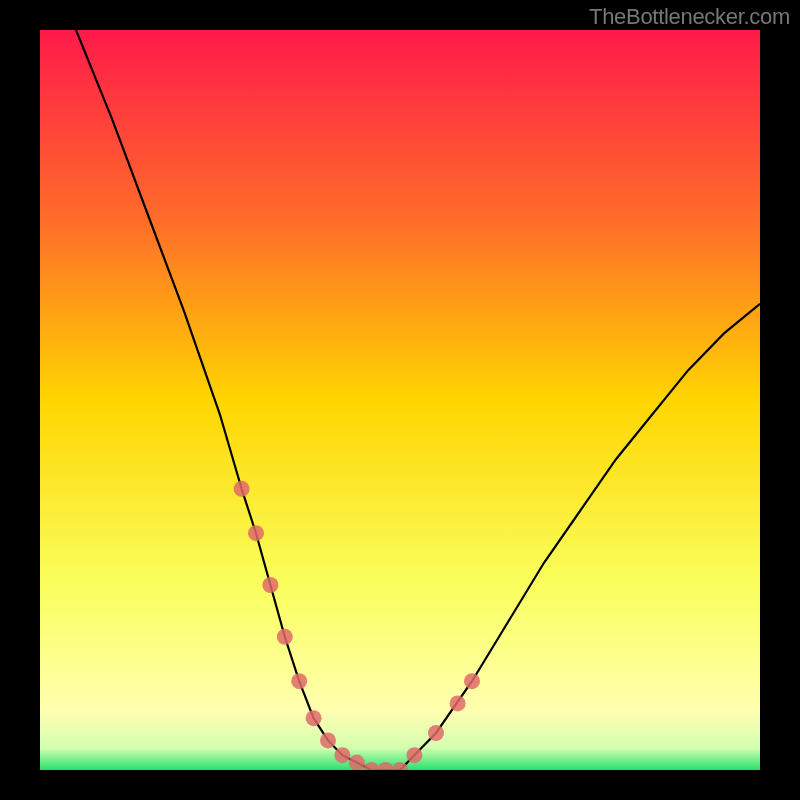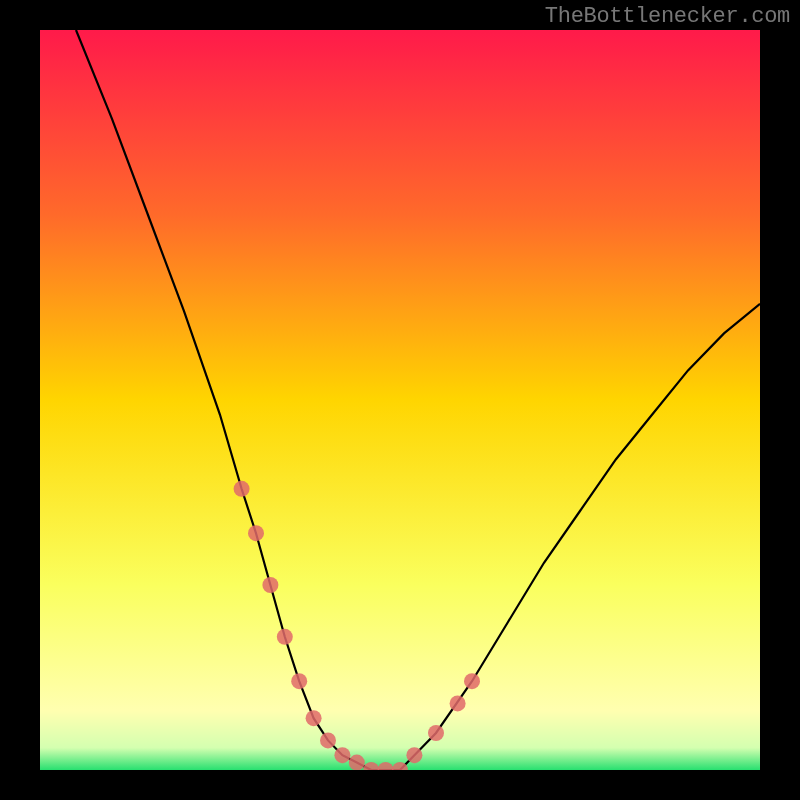--- a/index.html
+++ b/index.html
@@ -14,21 +14,20 @@
   }
   .watermark {
     position: absolute;
     top: 4px;
     right: 10px;
     color: #777;
     font-size: 22px;
     font-weight: 500;
     z-index: 10;
     letter-spacing: -0.3px;
-    font-family: Liberation Mono, monospace;
   }
   .plot-area {
     position: absolute;
     left: 40px;
     top: 30px;
     width: 720px;
     height: 740px;
   }
   .plot-area svg {
     display: block;

